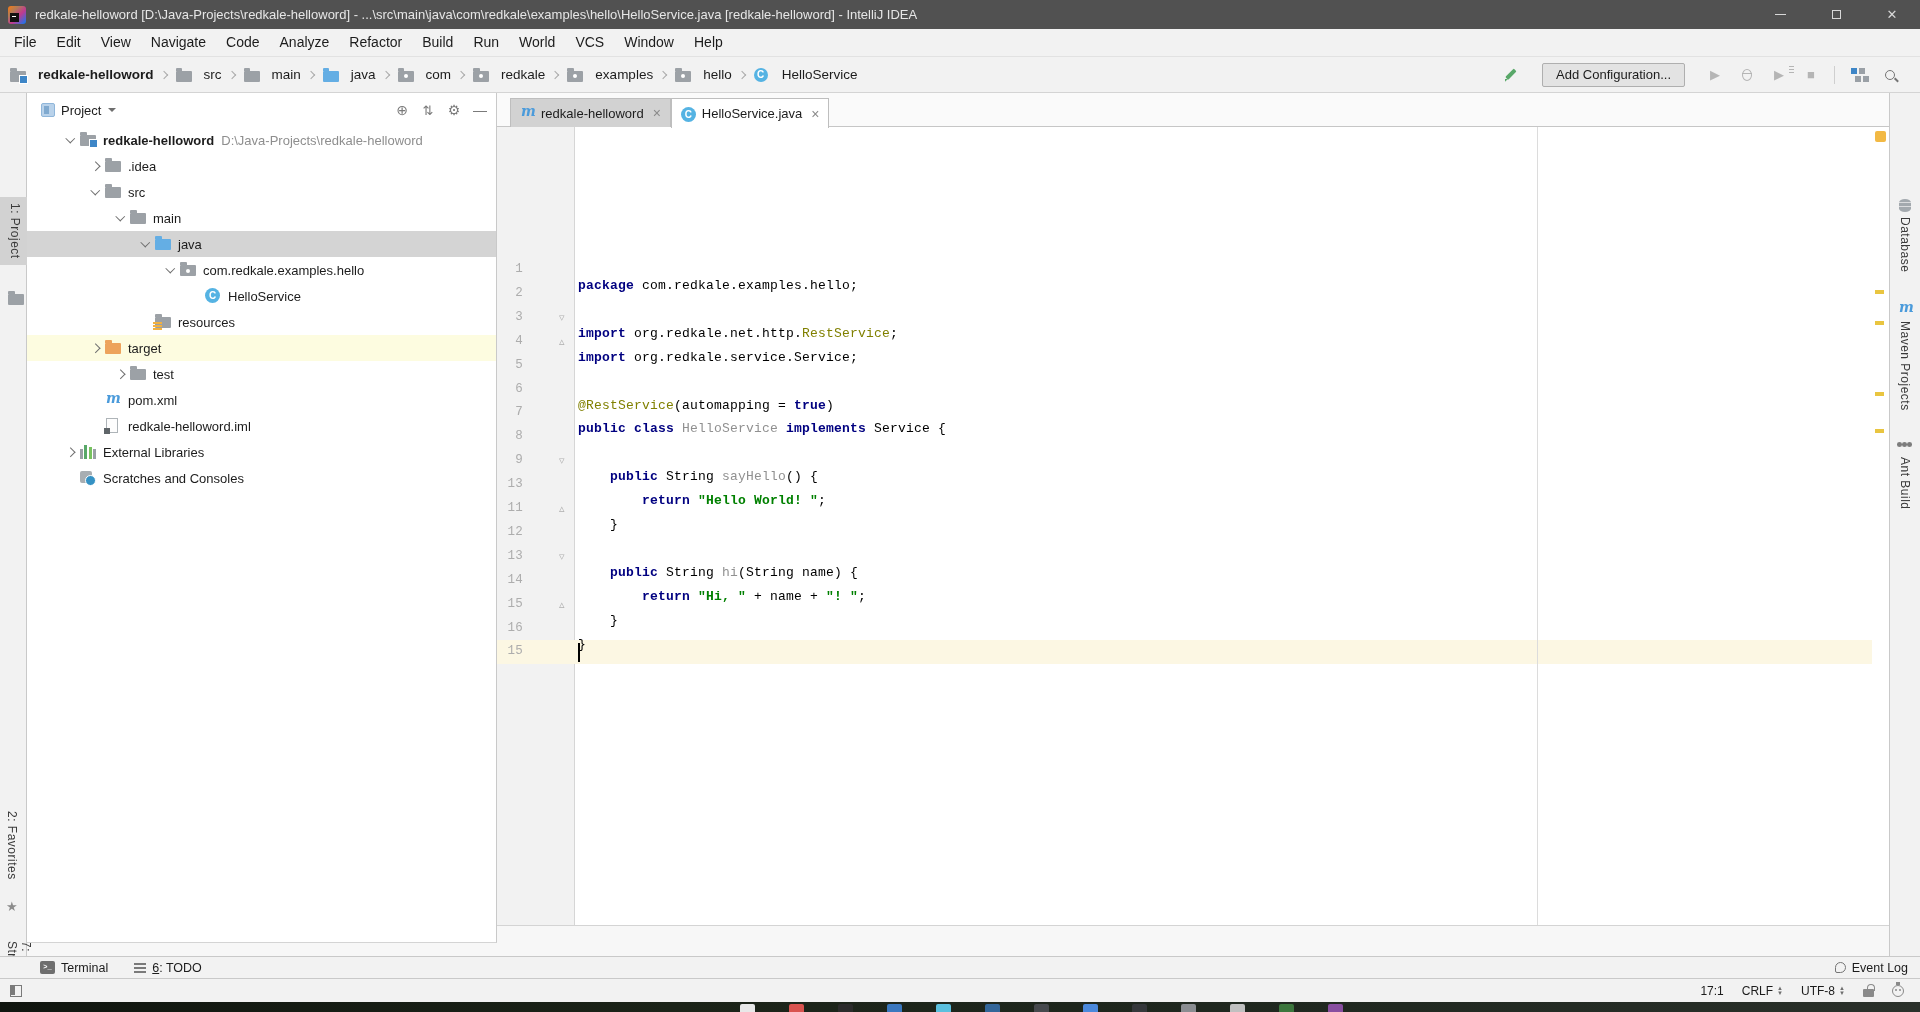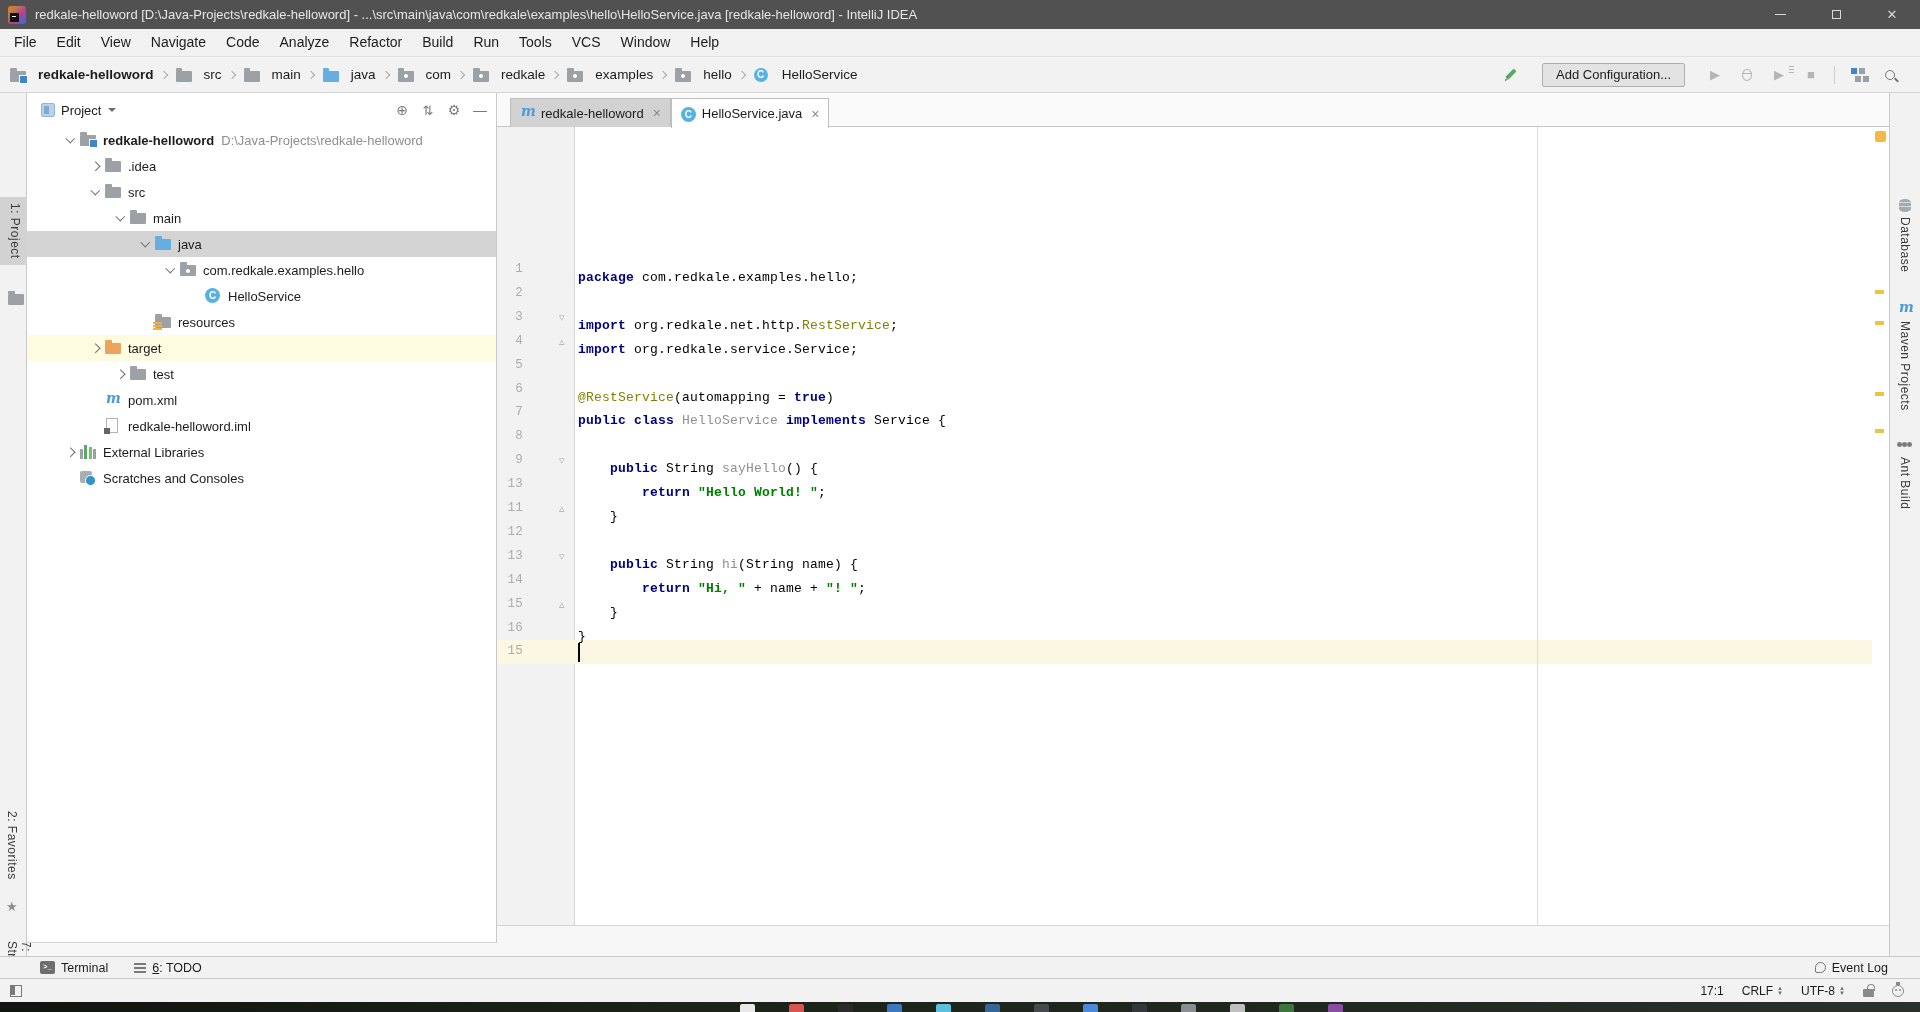--- a/index.html
+++ b/index.html
@@ -158,39 +158,39 @@
             border-bottom:1px solid #D4D4D4; overflow:hidden; }
   #gutter-band { position:absolute; left:0; top:0; width:78px; height:799px; background:#F2F2F2;
                  border-right:1px solid #D6D6D6; }
   #caret-row { position:absolute; left:0; top:513.4px; width:1375px; height:23.9px; background:#FCF7E3; }
   #margin-guide { position:absolute; left:1040px; top:0; width:1px; height:799px; background:#DCDCDC; }
   .eline { position:absolute; left:0; width:1380px; height:23.9px; font-family:"Liberation Mono", monospace;
            font-size:13px; line-height:23.9px; white-space:pre; letter-spacing:0.2px; }
   .eline .num { position:absolute; left:0; top:0; width:26px; text-align:right; color:#ADADAD; font-size:12.5px; }
   .eline .fold { position:absolute; left:62px; top:0; color:#B0B0B0; font-size:11px;
                  font-family:"DejaVu Sans", sans-serif; }
-  .eline .code { position:absolute; left:81px; top:8px; color:#000000; }
+  .eline .code { position:absolute; left:81px; top:16px; color:#000000; }
   .tok-k { color:#000080; font-weight:bold; }
   .tok-s { color:#008000; font-weight:bold; }
   .tok-a { color:#808000; }
   .tok-g { color:#909090; }
   #caret { position:absolute; left:81px; top:516px; width:1.7px; height:18.5px; background:#000; }
 
   
   .stripe-mark { position:absolute; left:1378px; background:#E9C540; }
   .stripe-mark.sq { width:11px; height:11px; border-radius:2px; background:#F2B944; }
   .stripe-mark.thin { width:9px; height:4px; }
 
   
   #bottom-bar { position:absolute; left:0; top:956px; width:1920px; height:22px; background:#F2F2F2;
                 border-top:1px solid #C9C9C9; display:flex; align-items:center; font-size:12.5px; color:#1C1C1C; }
   .bb-item { display:flex; align-items:center; margin-right:26px; }
   .bb-item .lbl { margin-left:6px; }
   #bb-left { display:flex; margin-left:40px; }
-  #bb-right { margin-left:auto; display:flex; margin-right:32px; }
+  #bb-right { margin-left:auto; display:flex; margin-right:12px; }
   .ic-terminal { width:15px; height:13px; background:#6E6E6E; border-radius:2px; color:#FFF;
                  font-family:"Liberation Mono", monospace; font-size:7px; font-weight:bold; line-height:12px;
                  text-align:center; }
   .ic-todo { width:12px; height:10px;
              background:repeating-linear-gradient(to bottom,#7A7A7A 0 1.6px,#F2F2F2 1.6px 4px); }
   .ic-balloon { width:11px; height:11px; border:1.6px solid #757575; border-radius:50% 50% 50% 2px; }
   .mnem { text-decoration:underline; }
 
   
   #statusbar { position:absolute; left:0; top:978px; width:1920px; height:24px; background:#F2F2F2;
@@ -237,21 +237,21 @@
   <div id="menubar">
       <div class="menu-item">File</div>
       <div class="menu-item">Edit</div>
       <div class="menu-item">View</div>
       <div class="menu-item">Navigate</div>
       <div class="menu-item">Code</div>
       <div class="menu-item">Analyze</div>
       <div class="menu-item">Refactor</div>
       <div class="menu-item">Build</div>
       <div class="menu-item">Run</div>
-      <div class="menu-item">Tools</div>
+      <div class="menu-item">World</div>
       <div class="menu-item">VCS</div>
       <div class="menu-item">Window</div>
       <div class="menu-item">Help</div>
     </div>
 
   <div id="navbar">
     <div id="crumbs">
         <span class="crumb bold">
           <span class="tree-ico" style="width: 17px; height: 14px;">
             <span class="ic-folder proj"></span>

